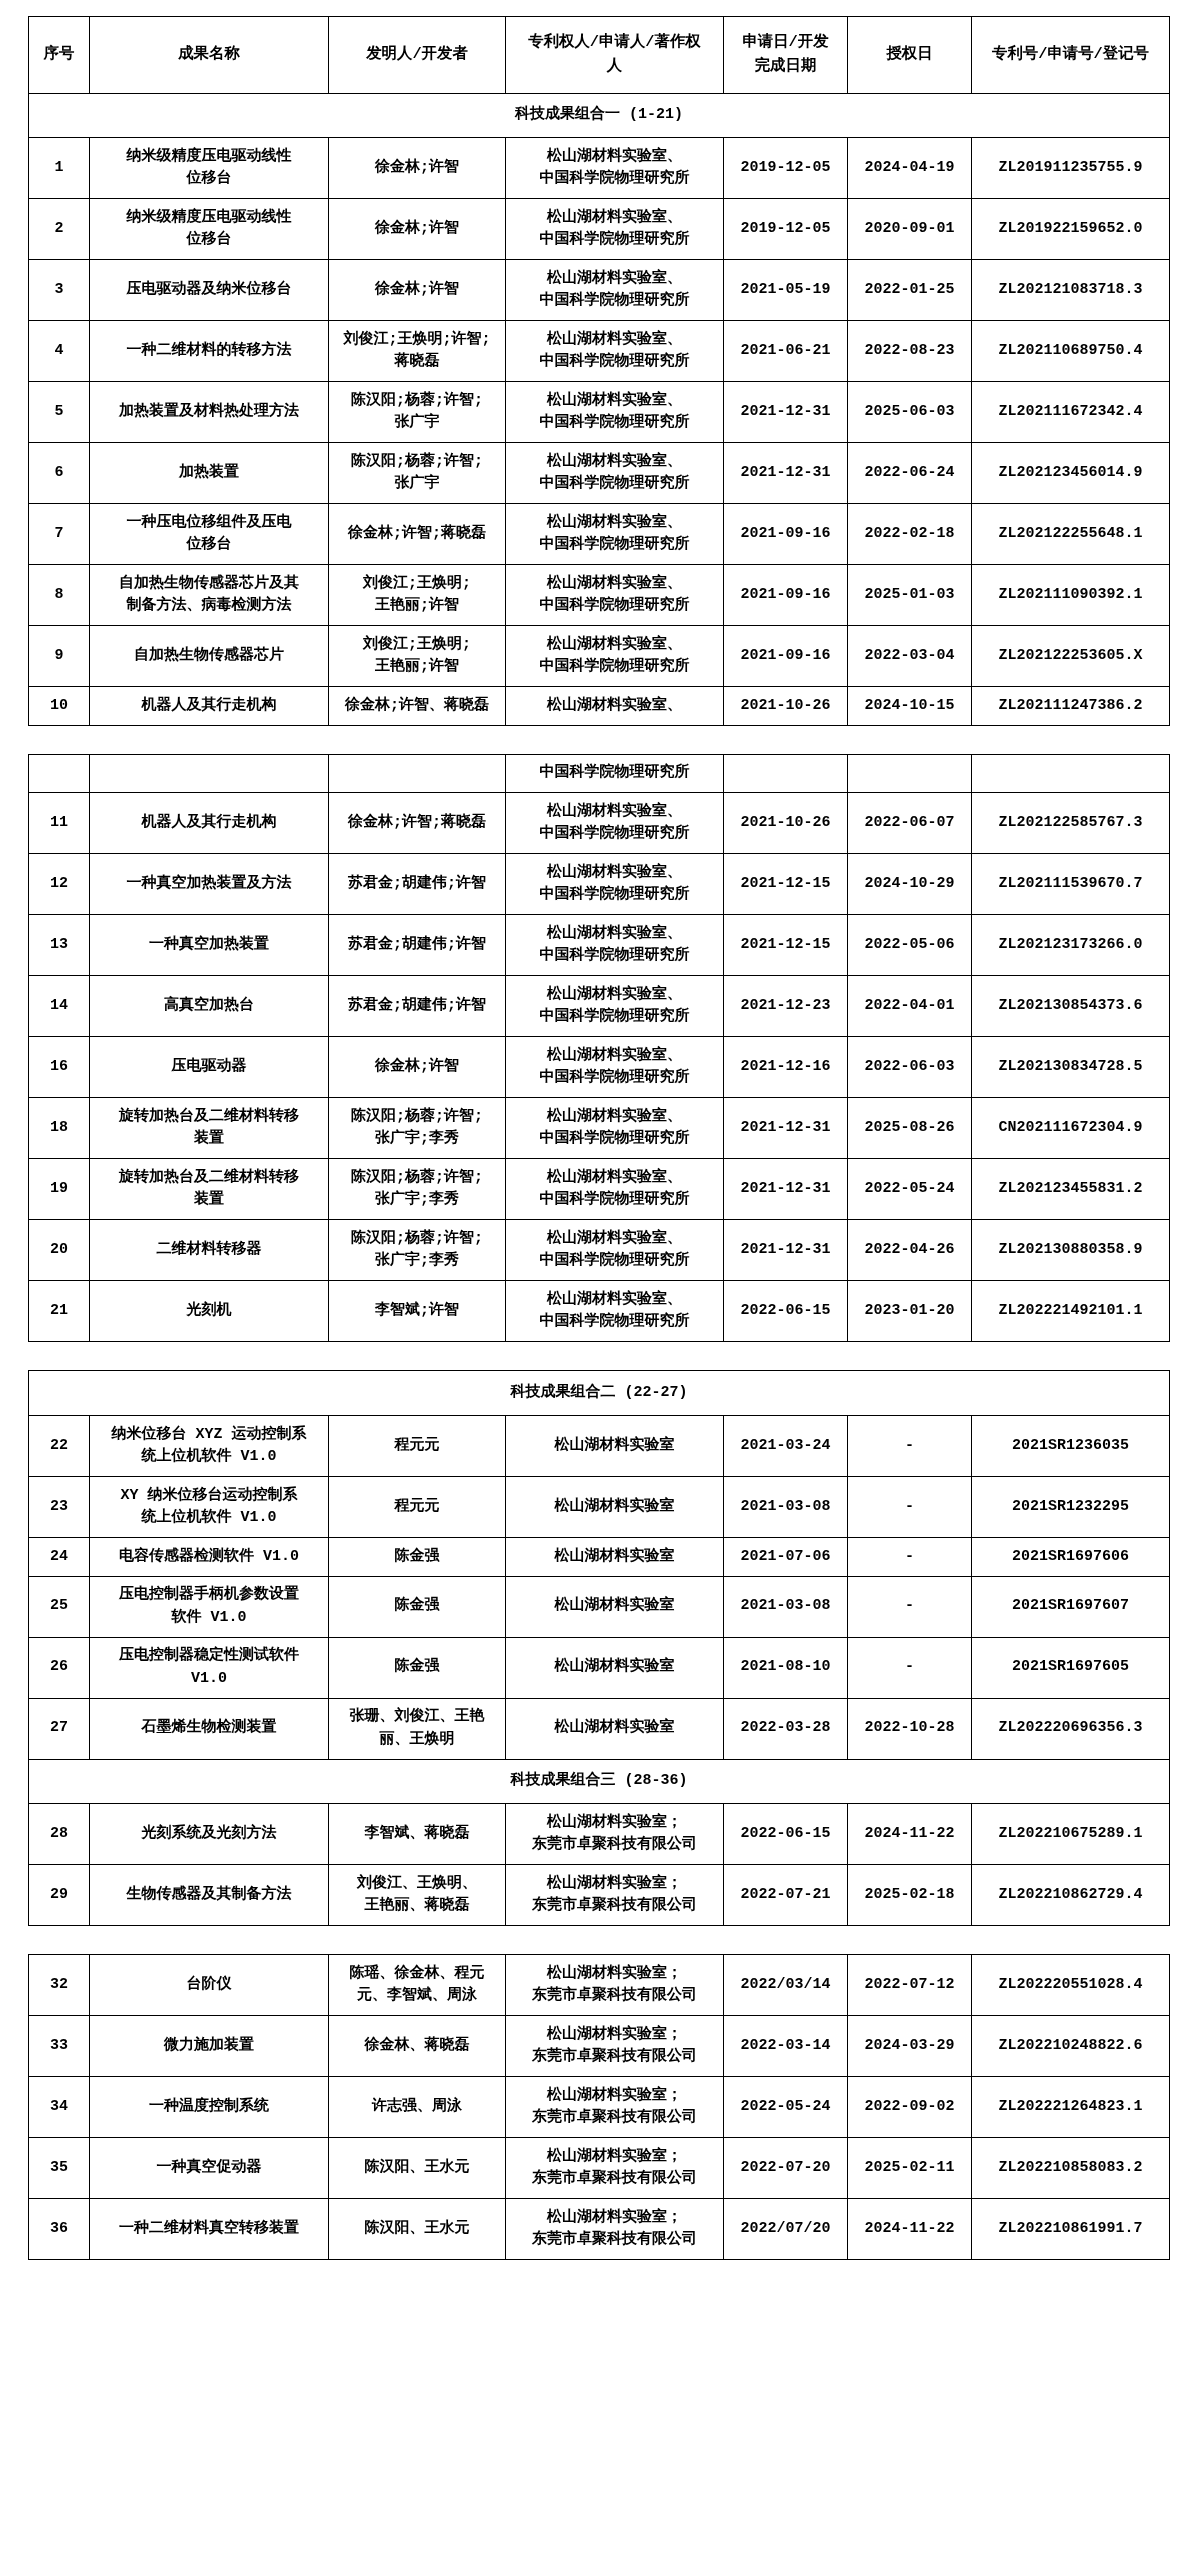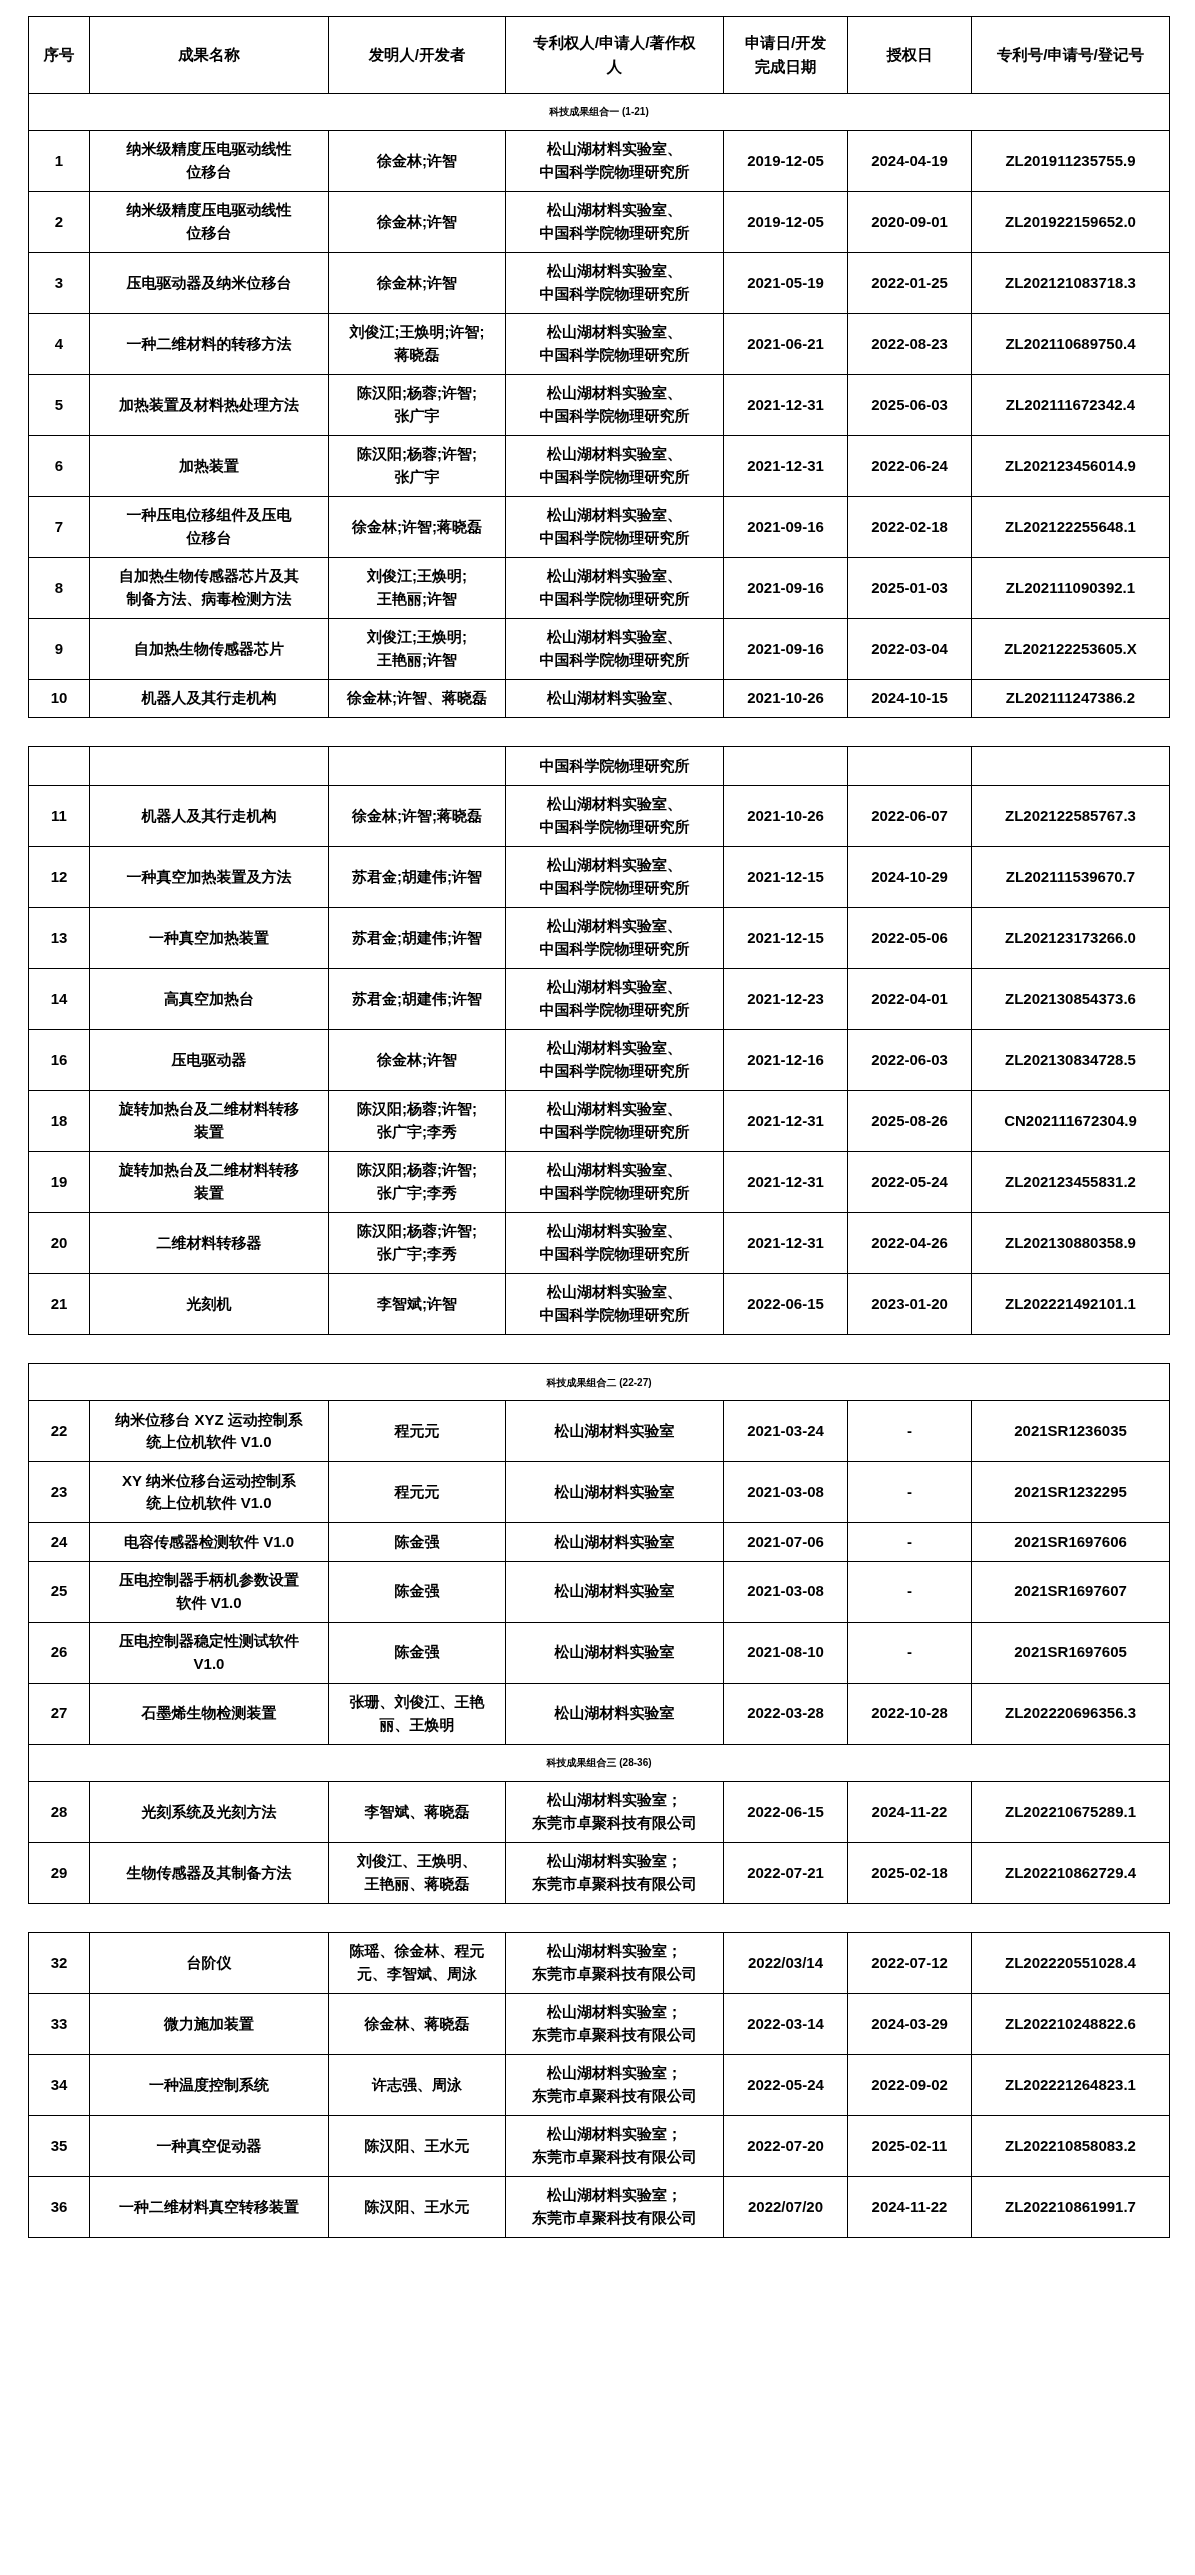--- a/index.html
+++ b/index.html
@@ -7,20 +7,21 @@
     padding: 0;
     background: #ffffff;
   }
   body {
     width: 1195px;
     font-family: "Liberation Sans", "DejaVu Sans", sans-serif;
     color: #000000;
   }
   .page {
     padding: 16px 20px 14px 28px;
+    font-family: Liberation Mono, monospace;
   }
   table.block {
     border-collapse: collapse;
     table-layout: fixed;
     width: 1140px;
     margin: 0 0 28px 0;
     border: 1.1px solid #000;
   }
   table.block:last-child { margin-bottom: 0; }
   th, td {
@@ -38,21 +39,21 @@
     padding: 14px 3.2px;
   }
   td {
     font-size: 15px;
     font-weight: 600;
     line-height: 1.5;
     padding: 7.5px 3.2px;
   }
   td.band {
     font-weight: 700;
-    font-size: 10px;
+    font-size: 15px;
     padding: 10.6px 3.2px;
   }
   td.num {
     letter-spacing: 0px;
   }
 </style>
 </head>
 <body>
 
 <div class="page">

